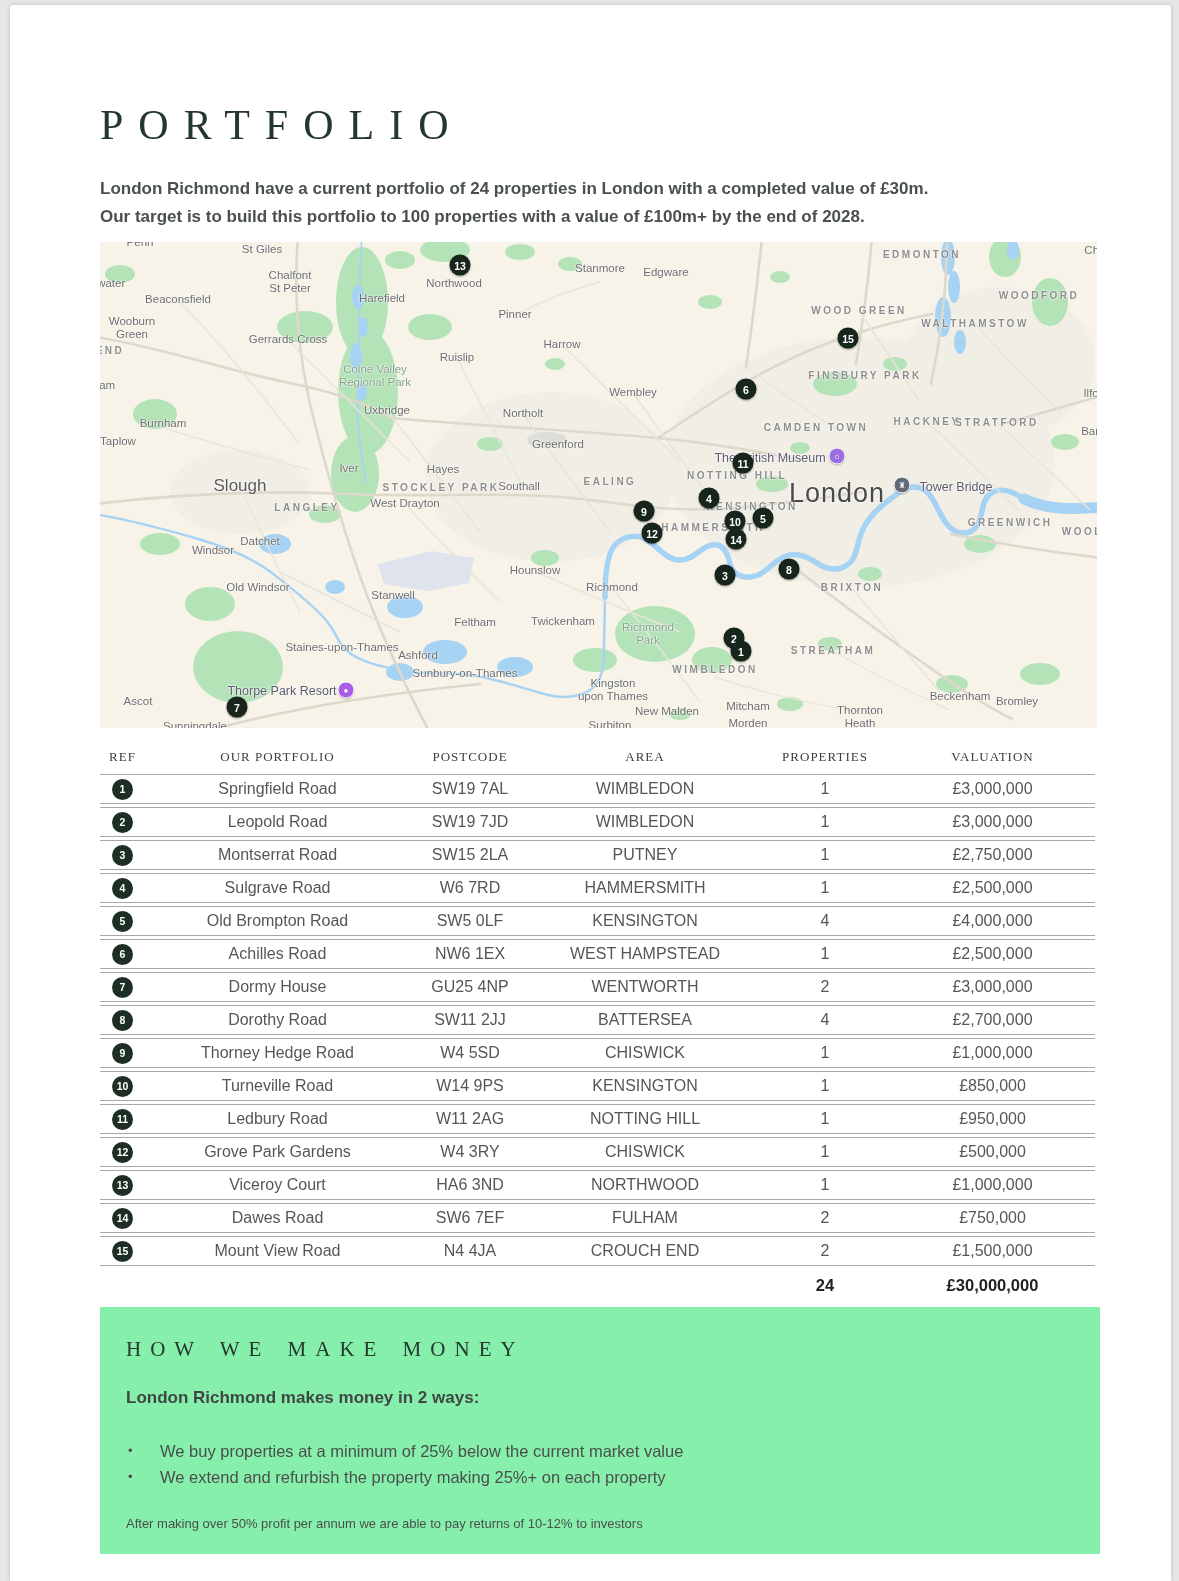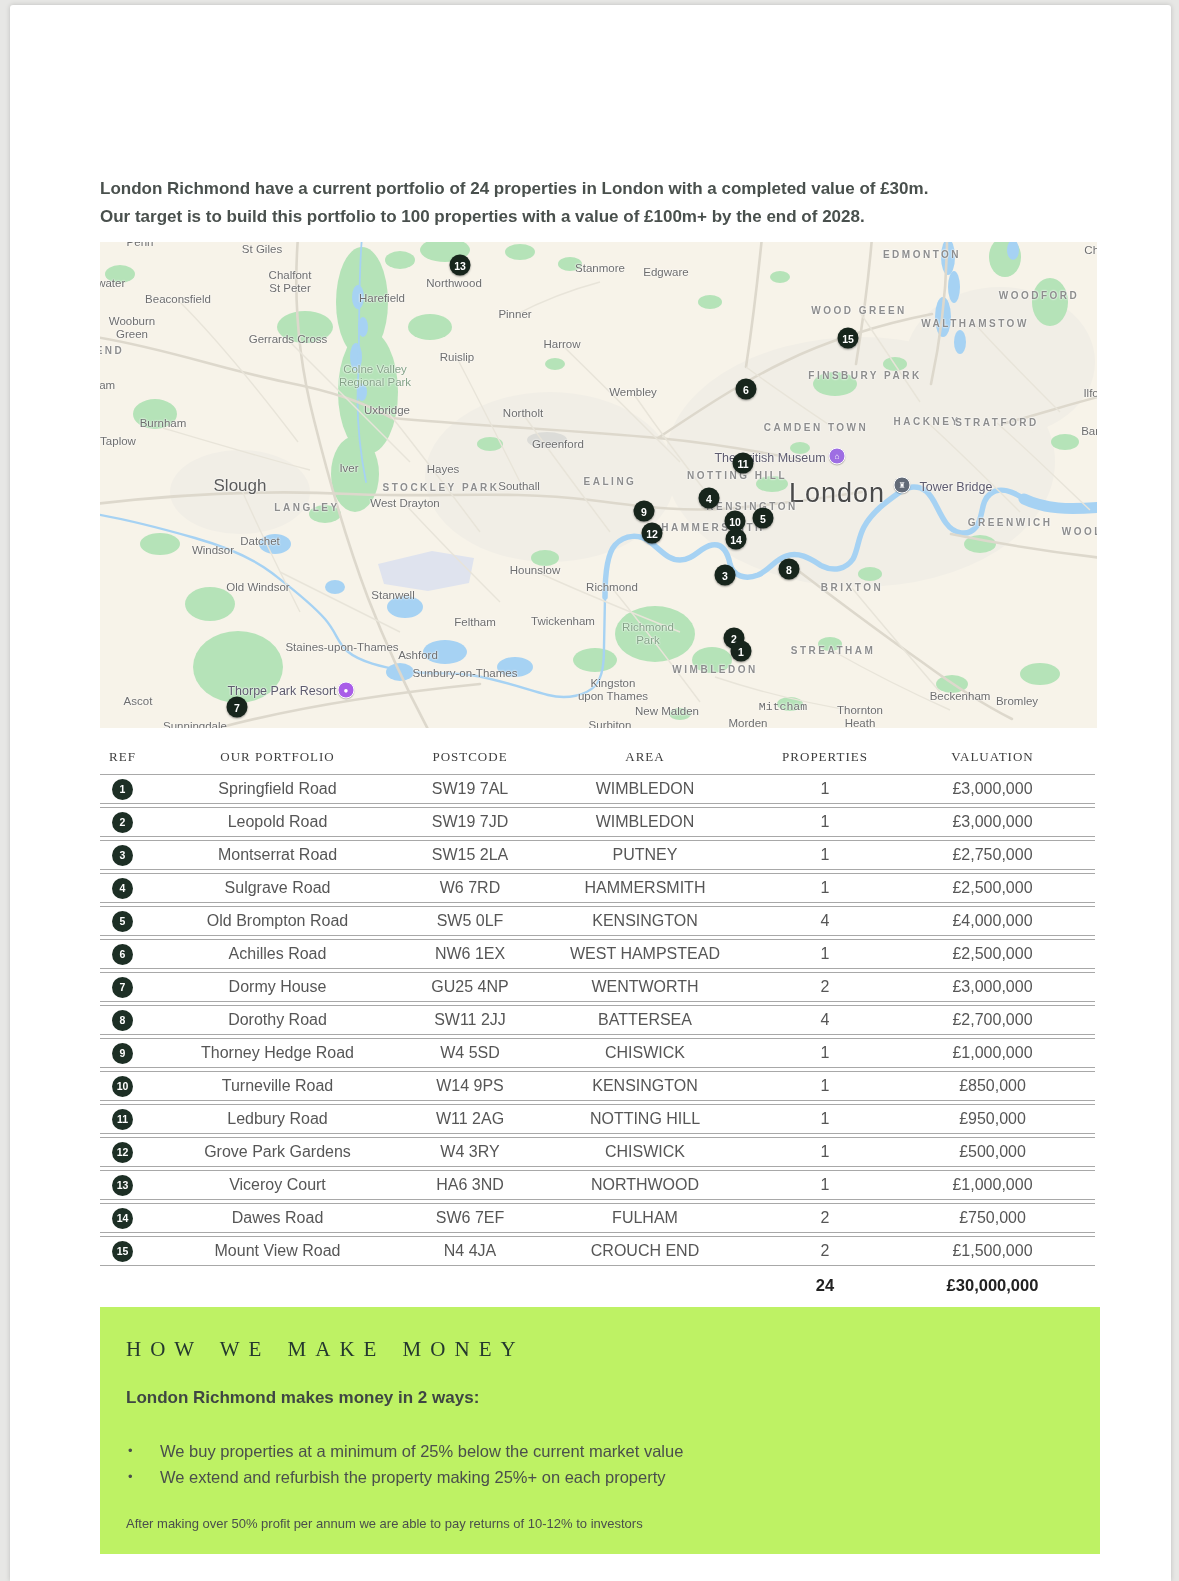--- a/index.html
+++ b/index.html
@@ -78,41 +78,42 @@
     border:none;font-weight:700;color:#222;font-size:16.5px;height:32px;
   }
   .ref-badge{
     display:inline-flex;width:21px;height:21px;border-radius:50%;
     background:#1d2f25;color:#fff;font-size:10.5px;font-weight:700;
     align-items:center;justify-content:center;vertical-align:middle;
   }
   
   .money-box{
     position:absolute;left:90px;top:1302px;width:1000px;height:247px;
-    background:#bef264;box-sizing:border-box;padding:30px 26px 0 26px;
+    background:#86efac;box-sizing:border-box;padding:30px 26px 0 26px;
   }
   .money-title{
     margin:0 0 26px 0;font-family:"Liberation Serif", serif;font-weight:400;
     font-size:21px;letter-spacing:9px;word-spacing:3px;color:#24382e;
   }
   .money-intro{margin:0 0 30px 0;font-size:17px;font-weight:700;color:#3f4643;}
   .money-bullets{list-style:none;margin:0;padding:0;}
   .money-bullets li{
     position:relative;padding-left:34px;font-size:16.5px;color:#4a4f4c;line-height:26px;
   }
   .money-bullets li:before{
     content:"•";position:absolute;left:2px;color:#4a4f4c;font-size:13px;
   }
   .money-footer{margin:26px 0 0 0;font-size:13px;color:#4a4f4c;}
 </style>
 </head>
 <body>
 
 <div class="page">
 
+  <h1 class="doc-title">PORTFOLIO</h1>
 
   <p class="intro"><span>London Richmond have a current portfolio of 24 properties in London with a completed value of £30m.</span><br>
   <span>Our target is to build this portfolio to 100 properties with a value of £100m+ by the end of 2028.</span></p>
 
   <div class="map">
     <svg width="997" height="486" viewBox="0 0 997 486">
       <rect x="0" y="0" width="997" height="486" fill="#f7f3e9"></rect>
 
       <g fill="#f1eee6">
         <ellipse cx="760" cy="220" rx="195" ry="125"></ellipse>
@@ -296,21 +297,21 @@
 Park</div>
         <div class="map-label town" style="left: 242px; top: 406px;">Staines-upon-Thames</div>
         <div class="map-label town" style="left: 318px; top: 414px;">Ashford</div>
         <div class="map-label area" style="left: 733px; top: 409px;">STREATHAM</div>
         <div class="map-label town" style="left: 365px; top: 432px;">Sunbury-on-Thames</div>
         <div class="map-label area" style="left: 615px; top: 428px;">WIMBLEDON</div>
         <div class="map-label town" style="left: 513px; top: 448px;">Kingston
 upon Thames</div>
         <div class="map-label poi" style="left: 182px; top: 449px;">Thorpe Park Resort</div>
         <div class="map-label town" style="left: 38px; top: 460px;">Ascot</div>
-        <div class="map-label town" style="left: 683px; top: 465px; font-family: Liberation Mono, monospace;">Mitcham</div>
+        <div class="map-label town" style="left: 648px; top: 465px;">Mitcham</div>
         <div class="map-label town" style="left: 567px; top: 470px;">New Malden</div>
         <div class="map-label town" style="left: 860px; top: 455px;">Beckenham</div>
         <div class="map-label town" style="left: 917px; top: 460px;">Bromley</div>
         <div class="map-label town" style="left: 760px; top: 475px;">Thornton
 Heath</div>
         <div class="map-label town" style="left: 648px; top: 482px;">Morden</div>
         <div class="map-label town" style="left: 510px; top: 484px;">Surbiton</div>
         <div class="map-label town" style="left: 95px; top: 485px;">Sunningdale</div>
       </div>
     <div id="map-icons">

